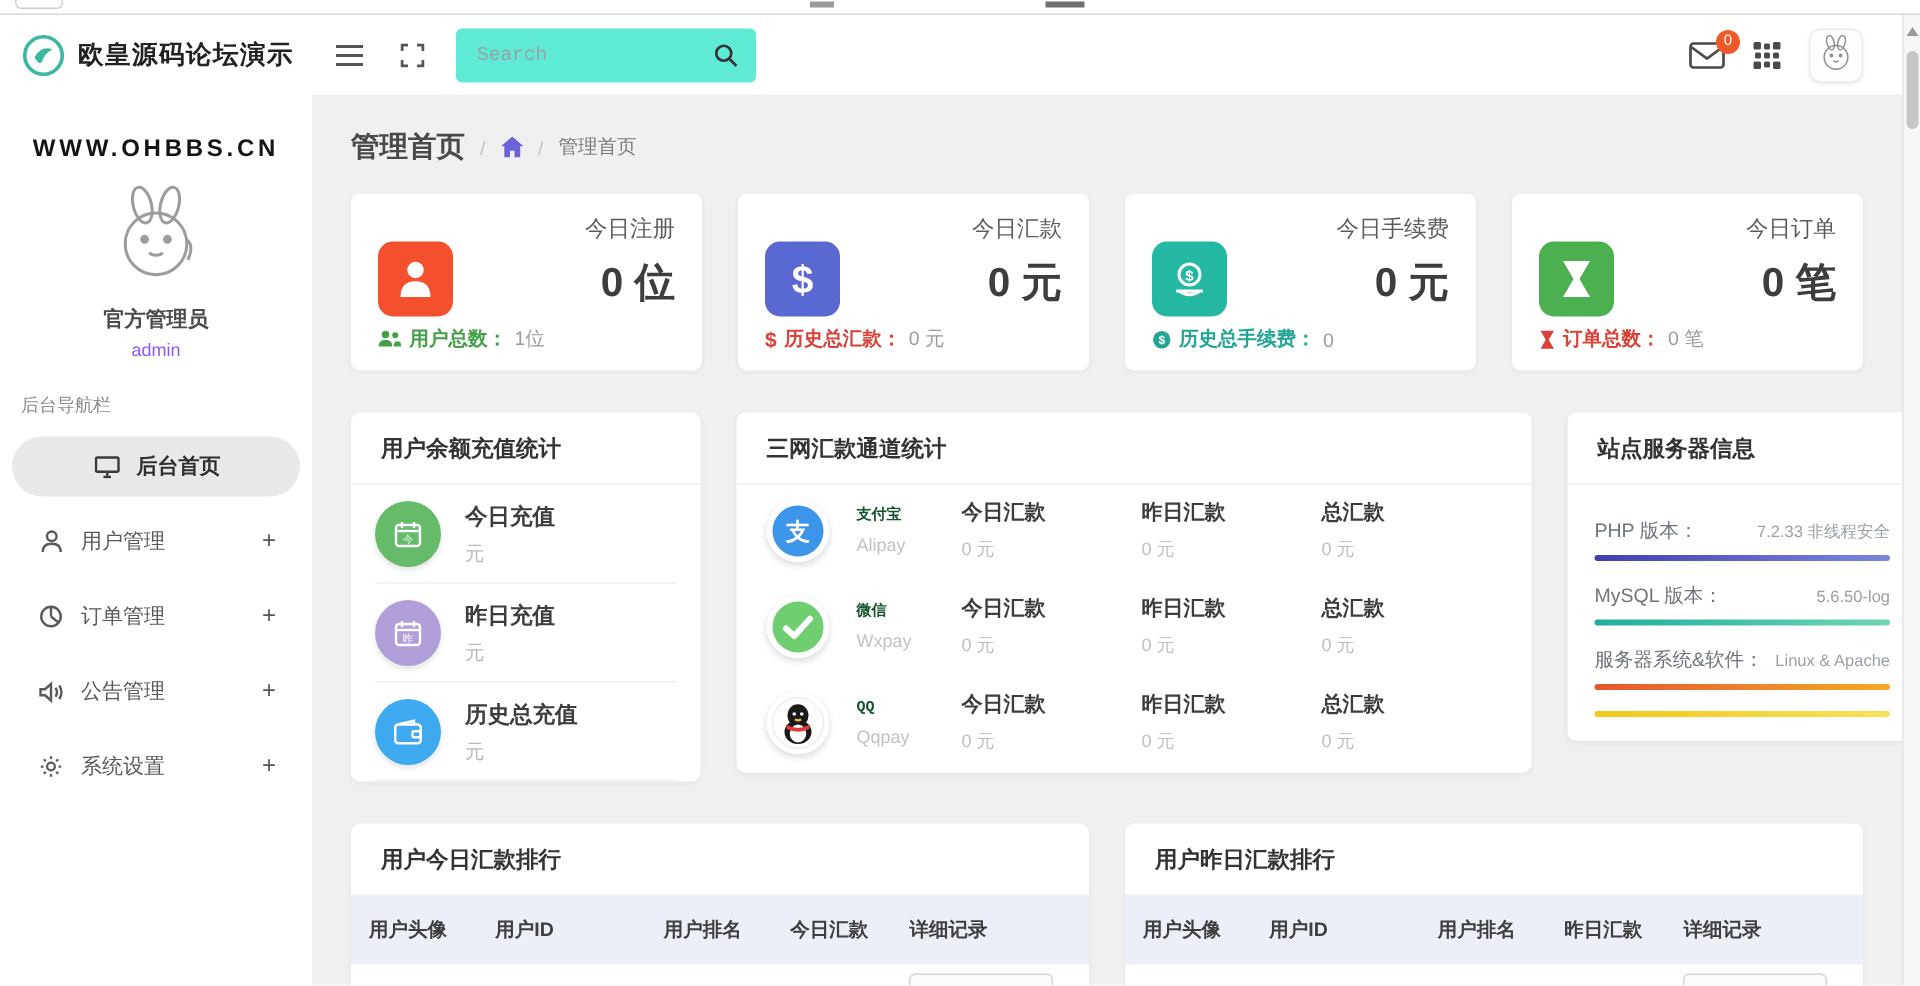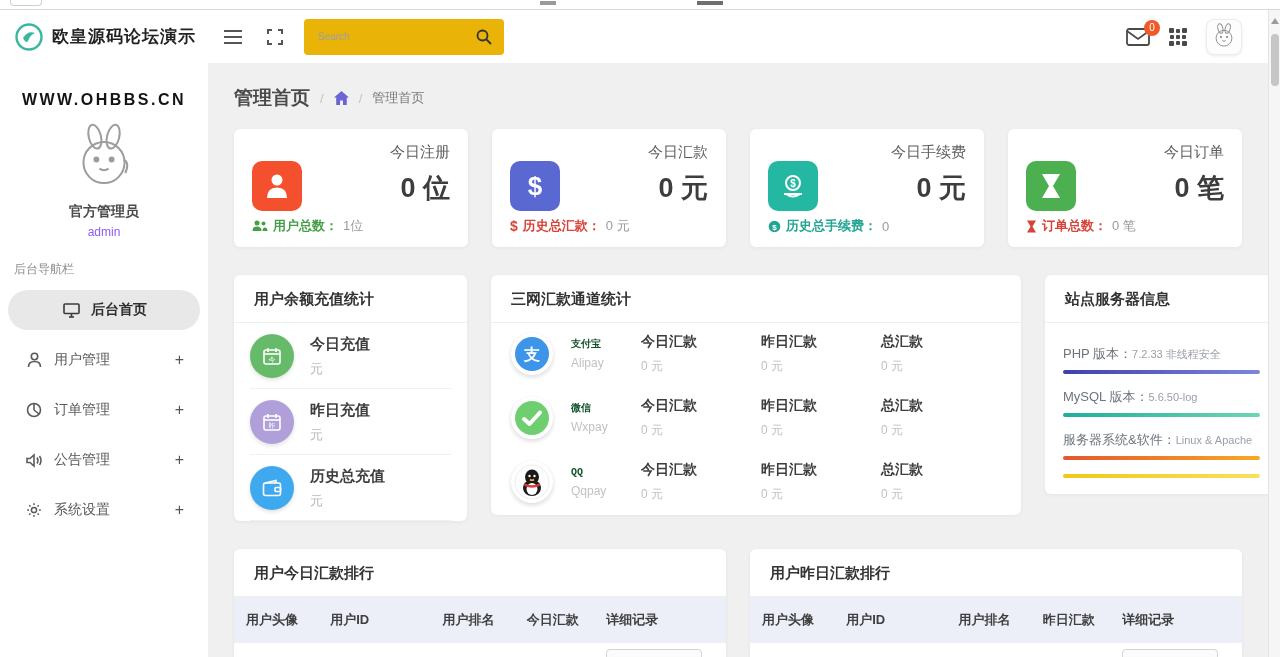--- a/index.html
+++ b/index.html
@@ -16,21 +16,21 @@
   .scrollbar { position:absolute; right:0; top:10px; width:12px; height:647px; background:#f6f6f6; border-left:1px solid #e4e4e4; }
   .scrollbar .arrow-up { position:absolute; top:8px; left:2px; width:0; height:0; border-left:4px solid transparent; border-right:4px solid transparent; border-bottom:6px solid #9a9a9a; }
   .scrollbar .thumb { position:absolute; top:24px; left:2px; width:8px; height:52px; background:#c6c6c6; border-radius:4px; }
 
   
   .navbar { position:absolute; left:0; top:10px; width:1268px; height:53px; background:#fff; display:flex; align-items:center; }
   .brand { width:208px; display:flex; align-items:center; gap:8px; padding-left:14px; flex:0 0 208px; }
   .brand-title { font-size:17px; font-weight:bold; color:#222; letter-spacing:1px; }
   .nav-icon-btn { width:34px; height:34px; display:flex; align-items:center; justify-content:center; color:#555; cursor:pointer; margin-left:8px; }
   .search-wrap { position:relative; margin-left:12px; }
-  .search-input { width:200px; height:36px; background:#eab308; border:none; border-radius:4px; padding:0 36px 0 14px; font-size:10px; color:#555; font-family:Liberation Sans, sans-serif; }
+  .search-input { width:200px; height:36px; background:#5eead4; border:none; border-radius:4px; padding:0 36px 0 14px; font-size:13px; color:#555; font-family:Liberation Mono, monospace; }
   .search-input::placeholder { color:#9aa0a6; }
   .search-btn { position:absolute; right:8px; top:8px; width:20px; height:20px; border:none; background:transparent; cursor:pointer; color:#333; }
   .nav-right { margin-left:auto; display:flex; align-items:center; gap:18px; padding-right:26px; }
   .mail-wrap { position:relative; cursor:pointer; }
   .badge { position:absolute; top:-8px; right:-10px; min-width:16px; height:16px; background:#f0592a; color:#fff; border-radius:50%; font-size:10px; display:flex; align-items:center; justify-content:center; padding:0 3px; }
   .nav-avatar { width:36px; height:36px; border-radius:8px; background:#fdfdfd; border:1px solid #ececec; display:flex; align-items:center; justify-content:center; cursor:pointer; box-shadow:0 1px 3px rgba(0,0,0,.08); }
 
   
   .sidebar { position:absolute; left:0; top:63px; width:208px; height:594px; background:#fff; }
   .site-name { text-align:center; font-size:16px; font-weight:bold; color:#141414; letter-spacing:2.5px; margin-top:28px; }
@@ -84,21 +84,21 @@
   .pay-name-col { width:70px; margin-left:18px; }
   .pay-name { font-size:10px; font-weight:bold; color:#14532d; line-height:1.35;font-family:Liberation Mono, monospace; }
   .pay-sub { font-size:12px; color:#c2c2c2; margin-top:4px; }
   .chan-col { width:120px; }
   .chan-label { font-size:14px; font-weight:bold; color:#3d3d3d; }
   .chan-value { font-size:12px; color:#c0c0c0; margin-top:7px; }
 
   .server-panel { flex:0 0 233px; }
   .server-body { padding:8px 18px 16px 18px; }
   .server-row { margin-top:14px; }
-  .server-line { display:flex; align-items:baseline; }
+  .server-line { display:flex; justify-content:space-between; align-items:baseline; }
   .server-label { font-size:13px; color:#6e747c; }
   .server-value { font-size:11px; color:#9aa0a8; }
   .server-bar { height:4px; border-radius:2px; margin-top:7px; }
 
   
   .tables-row { display:flex; gap:24px; margin-top:28px; }
   .rank-table { flex:1; height:160px; overflow:hidden; }
   .table-head-row { display:flex; background:#edeff8; padding:14px 12px; }
   .th-cell { font-size:13px; font-weight:bold; color:#3f3f3f; }
   .c1{width:18%;} .c2{width:24%;} .c3{width:18%;} .c4{width:17%;} .c5{width:23%;}

